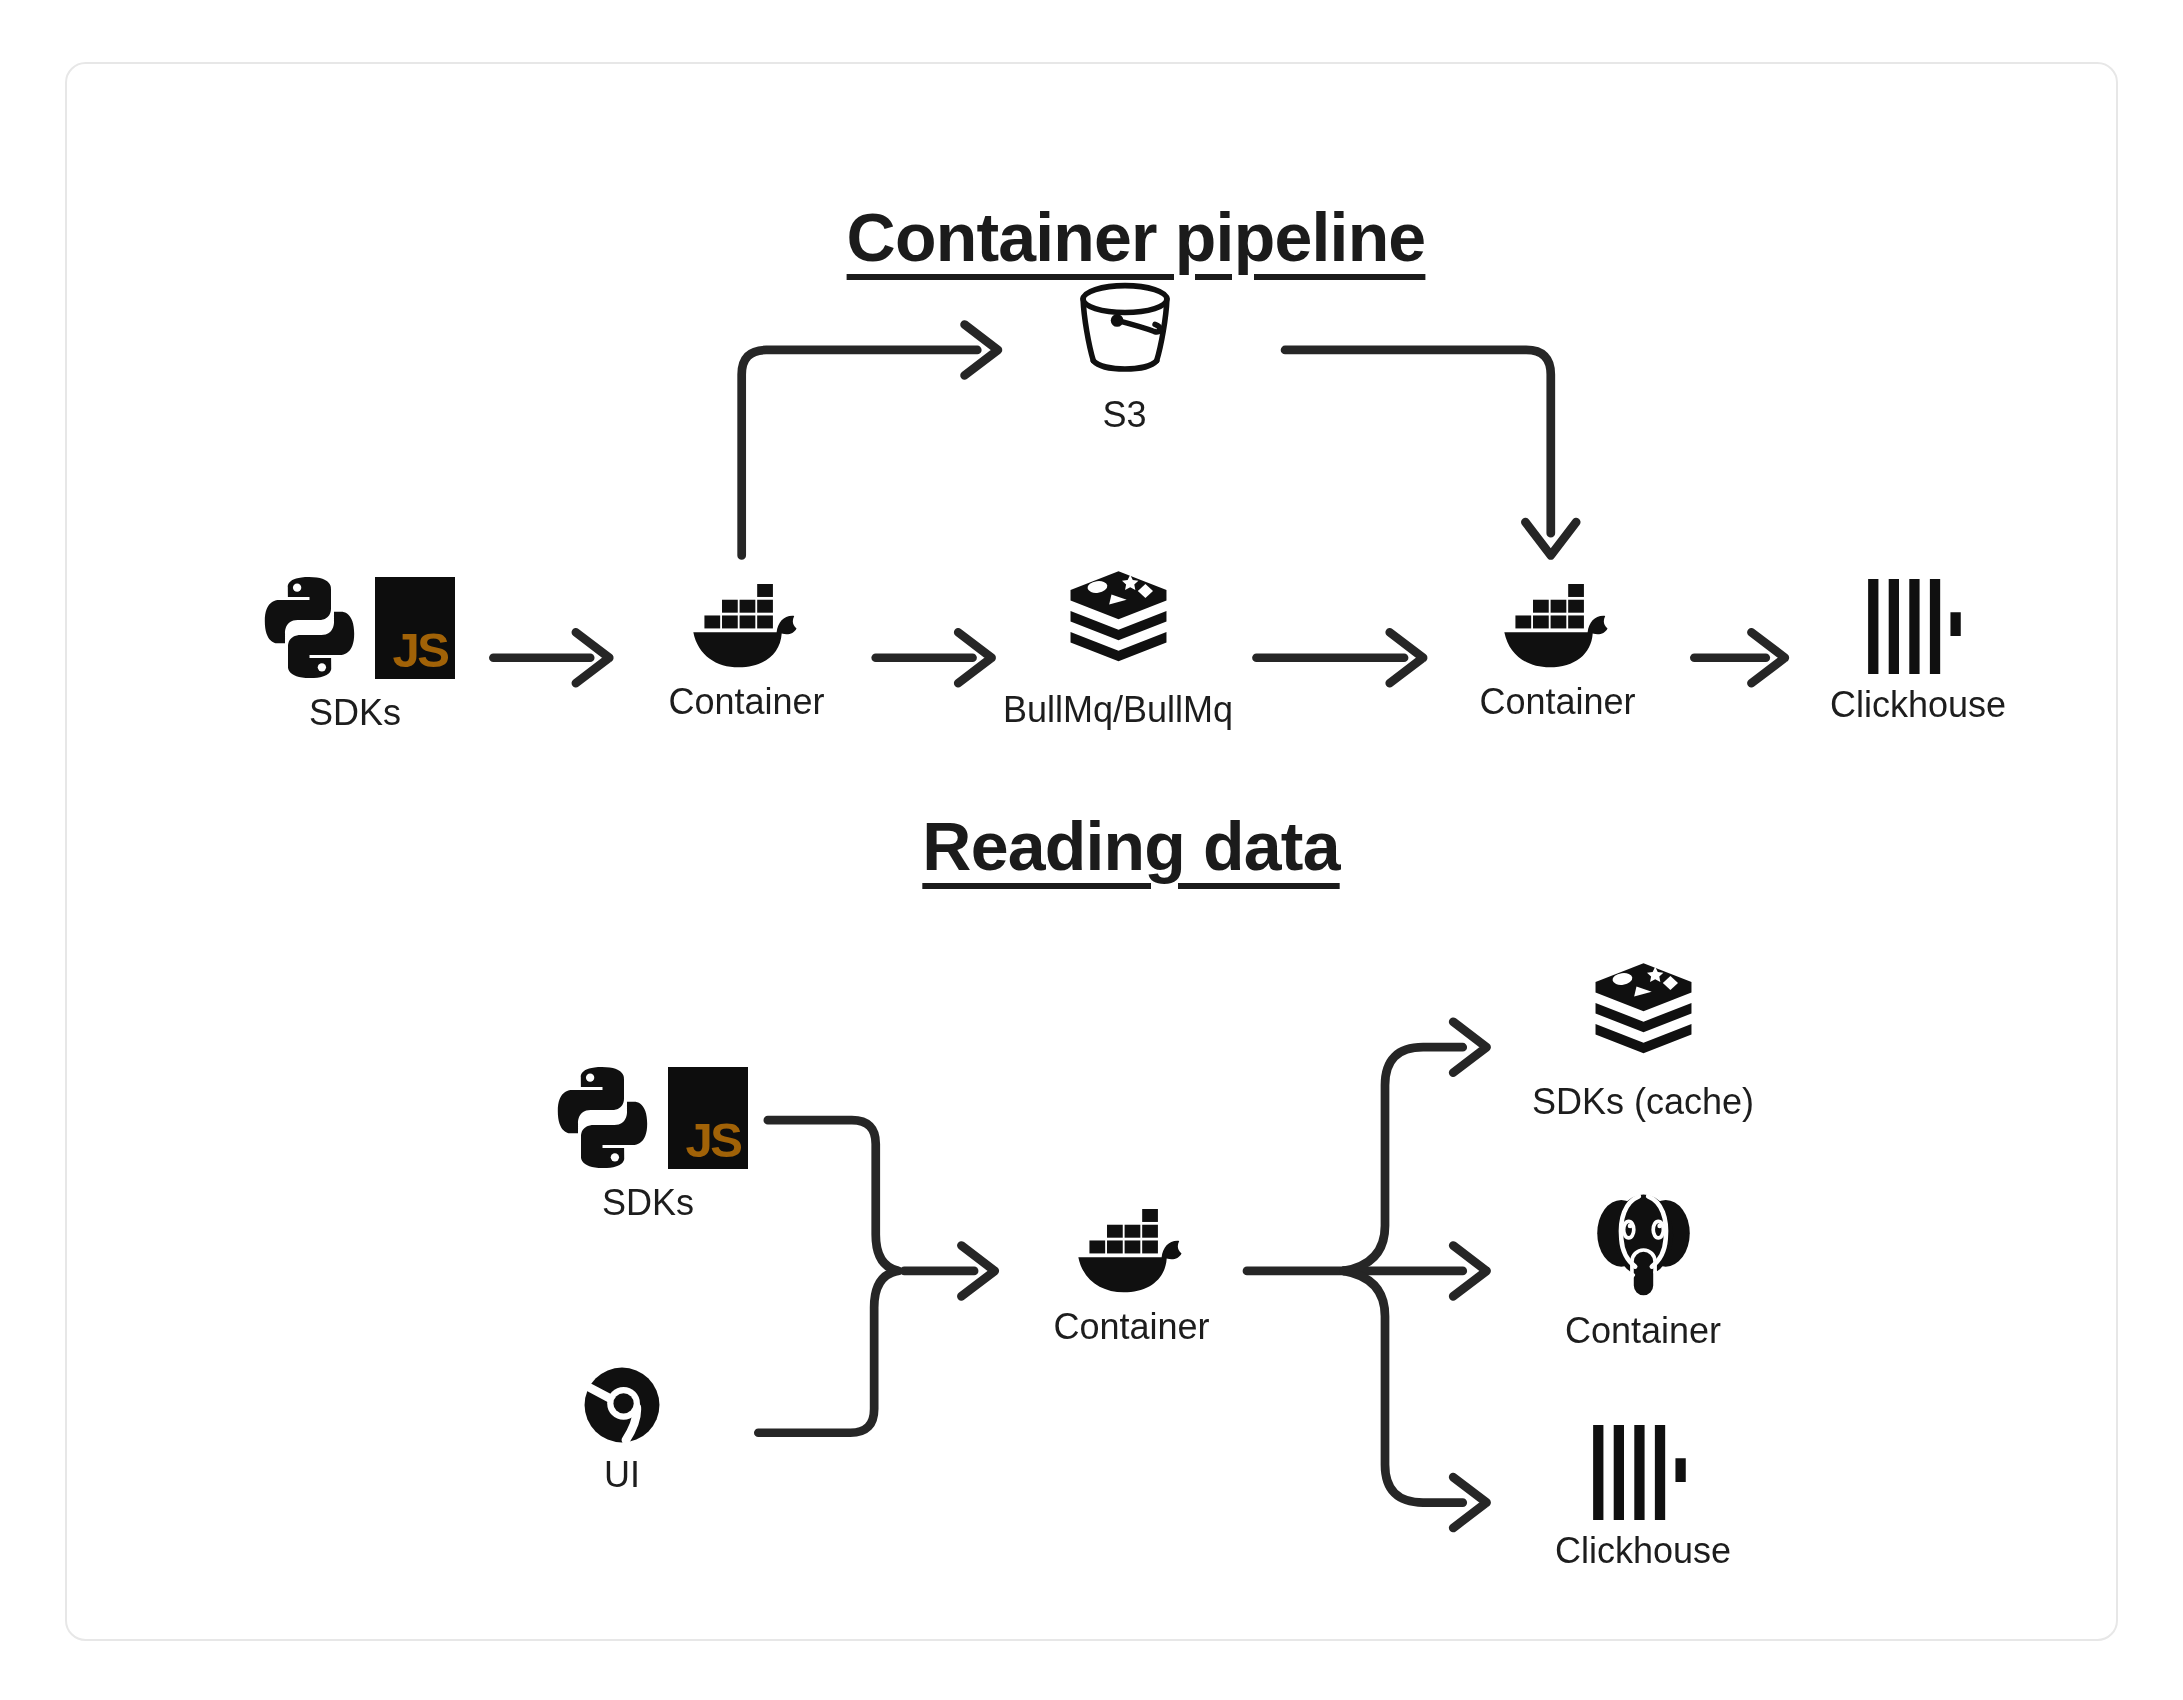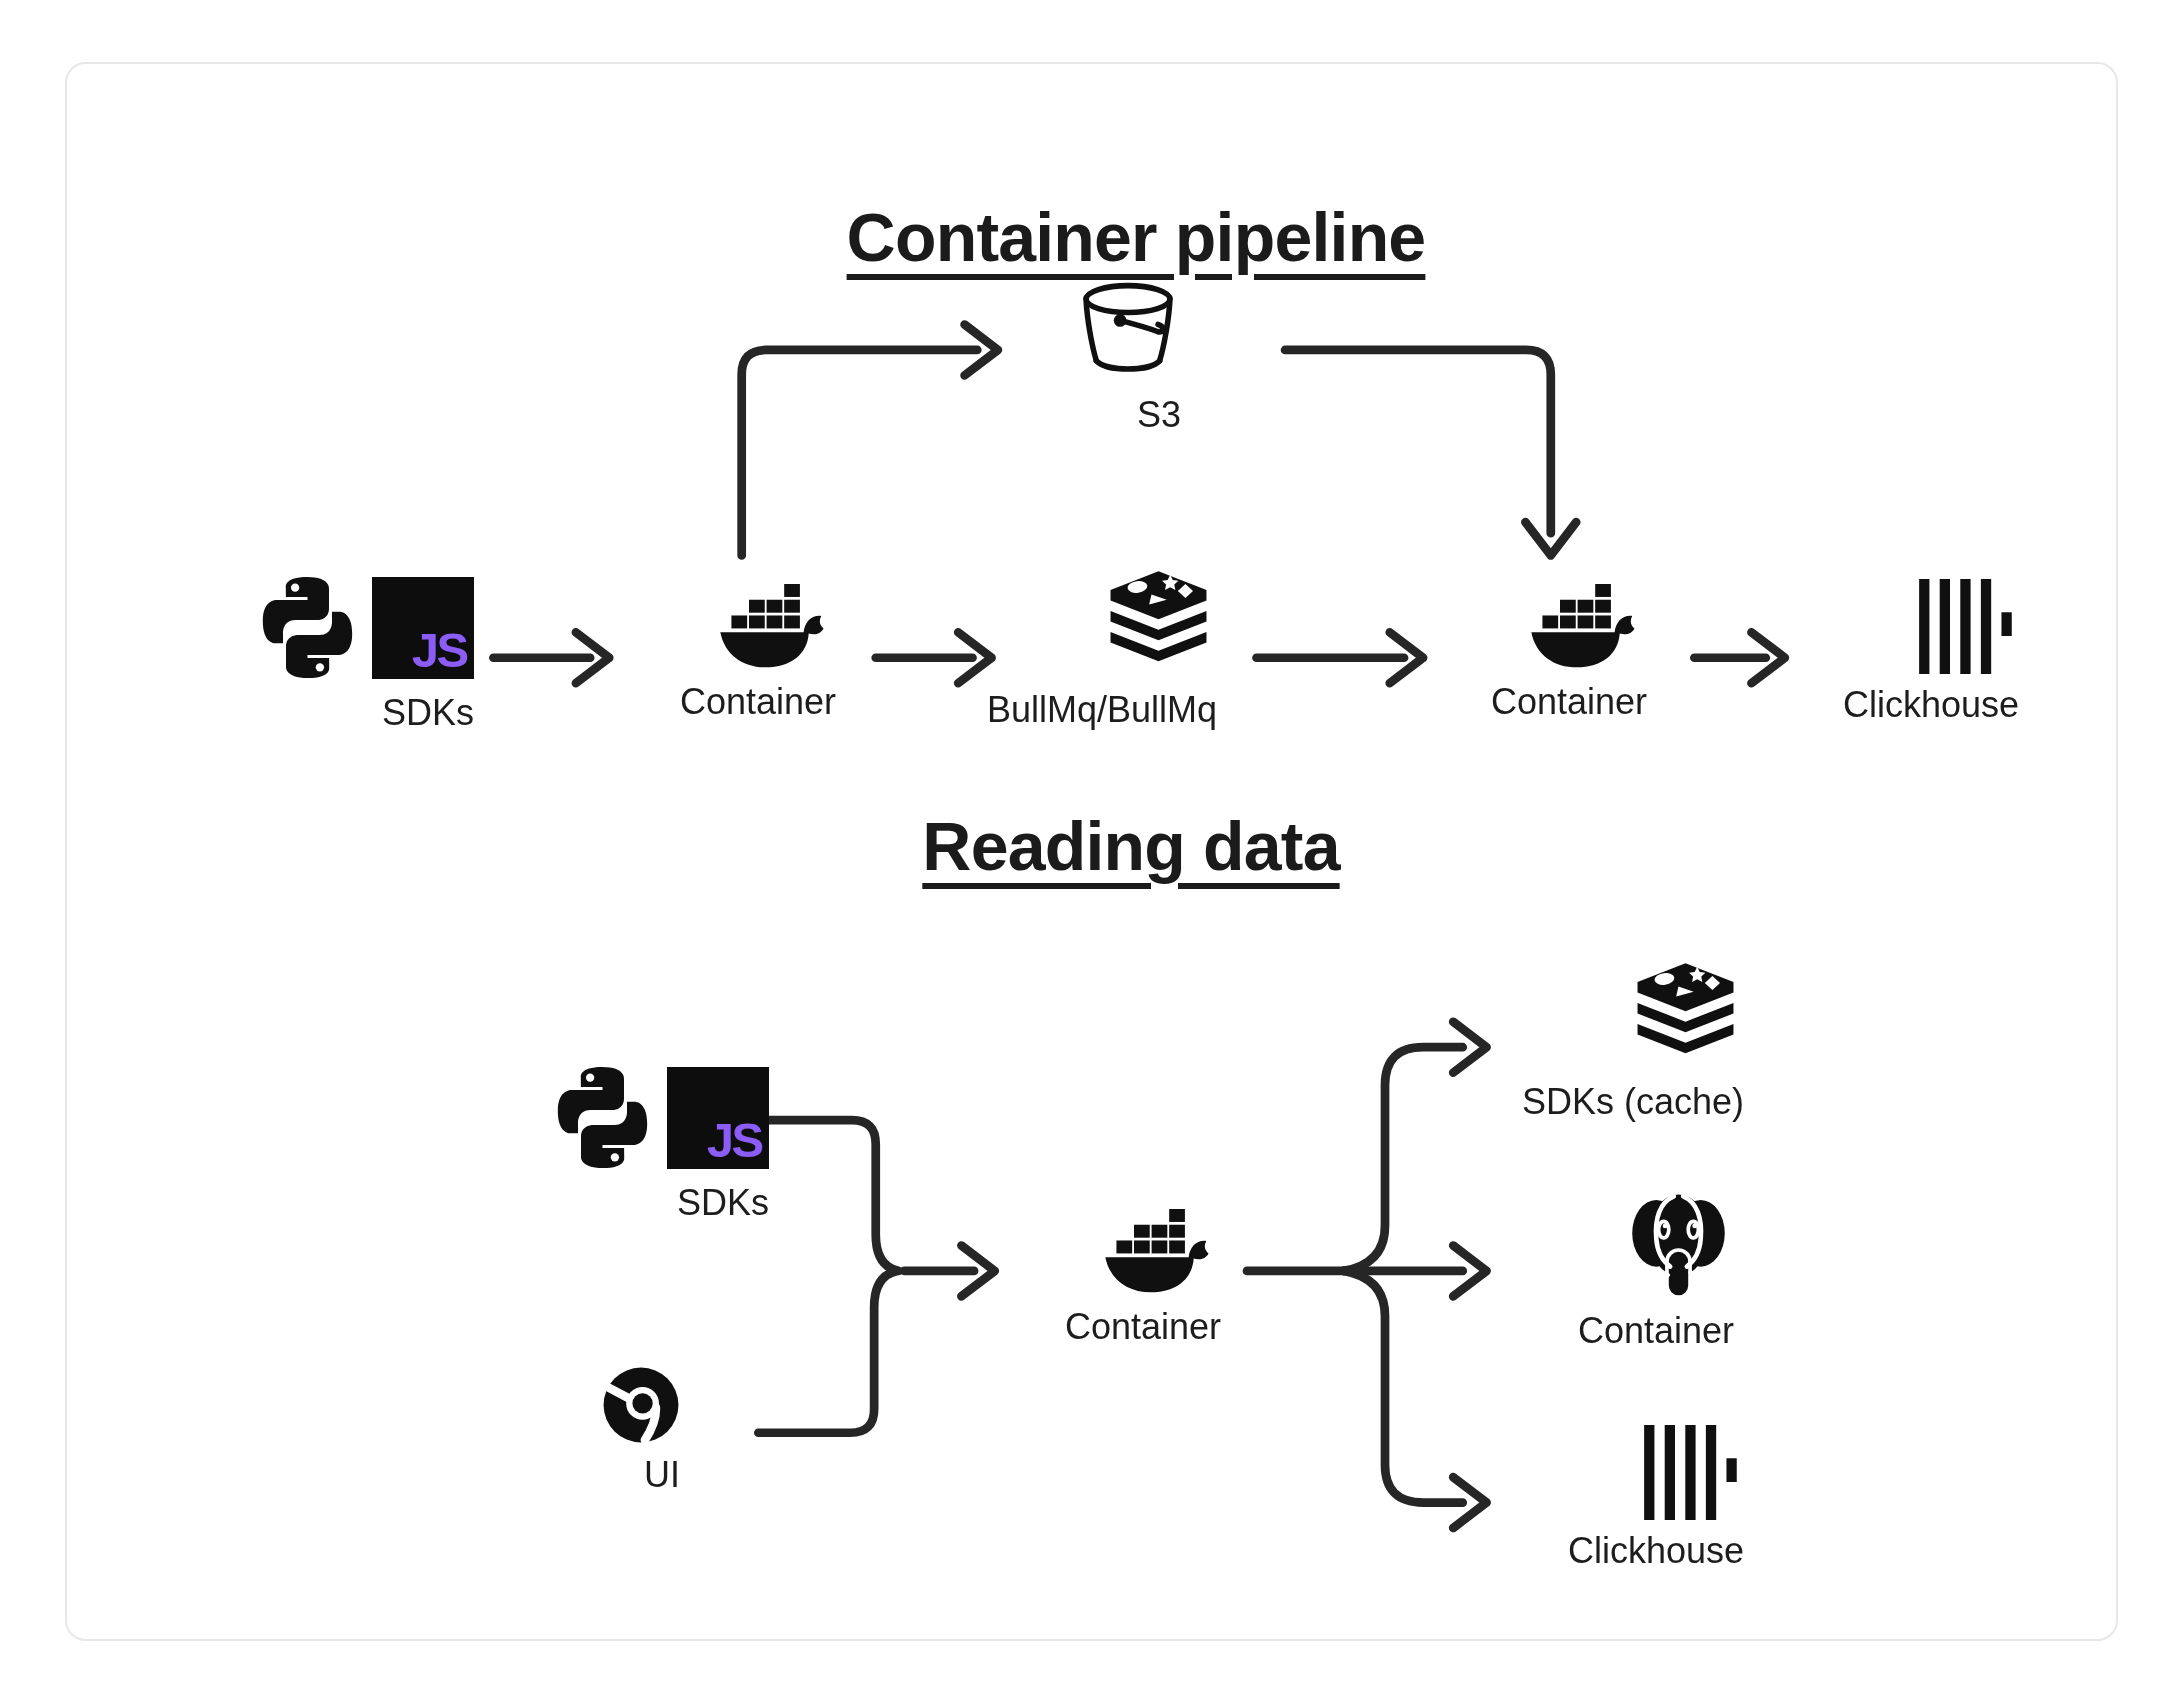--- a/index.html
+++ b/index.html
@@ -3,24 +3,24 @@
 <meta charset="utf-8">
 <style>
   html,body{margin:0;padding:0;background:#ffffff;}
   body{width:2183px;height:1701px;position:relative;font-family:"Liberation Sans","DejaVu Sans",sans-serif;}
   .card{position:absolute;left:65px;top:62px;width:2053px;height:1579px;background:#ffffff;
         border:2.4px solid #e7e7e7;border-radius:20.6px;box-sizing:border-box;}
   .layer{position:absolute;left:0;top:0;width:2183px;height:1701px;pointer-events:none;}
   .title{position:absolute;transform:translateX(-50%);font-size:68px;font-weight:700;color:#1b1b1b;
          white-space:nowrap;text-decoration:underline;text-decoration-thickness:5.6px;text-underline-offset:12.7px;
          text-decoration-skip-ink:auto;letter-spacing:-0.8px;}
-  .node{position:absolute;display:flex;flex-direction:column;align-items:flex-end;}
+  .node{position:absolute;display:flex;flex-direction:column;align-items:center;}
   .icons{display:flex;align-items:center;justify-content:center;gap:10.3px;}
   .label{font-size:36px;color:#1d1d1d;margin-top:9.5px;white-space:nowrap;}
-  .js-badge{width:102px;height:102px;background:#0d0d0d;color:#8b5cf6;display:flex;align-items:flex-end;
+  .js-badge{width:80px;height:102px;background:#0d0d0d;color:#a16207;display:flex;align-items:flex-end;
             justify-content:flex-end;box-sizing:border-box;padding:0 7.1px 3.2px 0;font-weight:700;font-size:49px;
             letter-spacing:-2.4px;line-height:1;}
   .conn{stroke:#262626;stroke-width:11;fill:none;stroke-linecap:round;stroke-linejoin:round;}
   svg.ic{display:block;}
 </style>
 </head>
 <body>
 
 <div class="card"></div>
 

